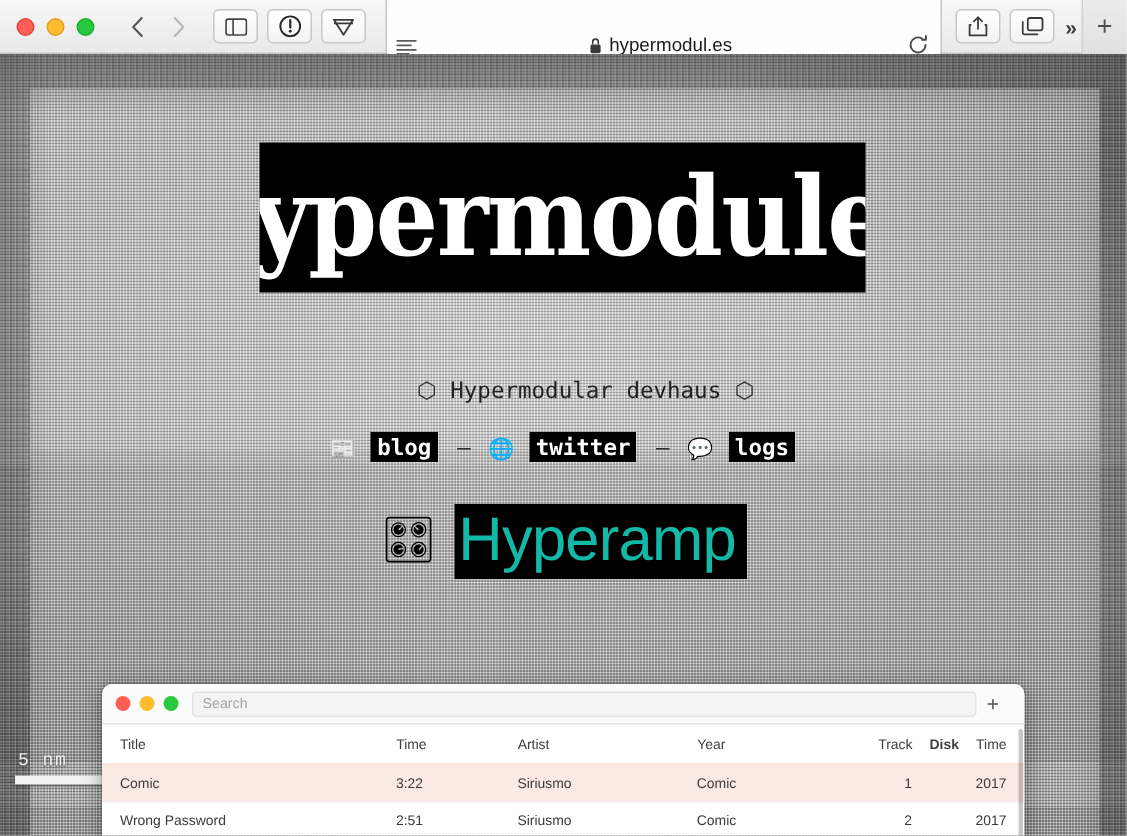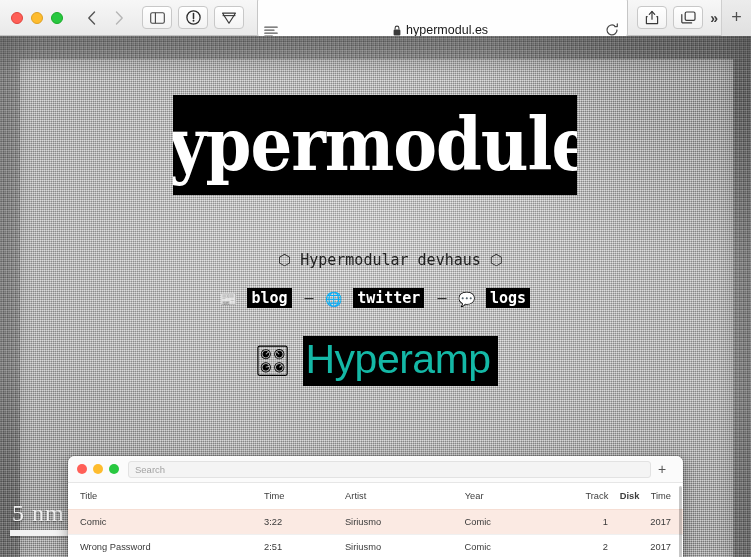--- a/index.html
+++ b/index.html
@@ -132,22 +132,22 @@
     background-image:
       repeating-linear-gradient(0deg, rgba(255,255,255,0.25) 0 1px, rgba(0,0,0,0.10) 1px 2px, rgba(255,255,255,0.14) 2px 3px, rgba(0,0,0,0.03) 3px 4px),
       repeating-linear-gradient(90deg, rgba(255,255,255,0.28) 0 1px, rgba(0,0,0,0.11) 1px 2px, rgba(255,255,255,0.10) 2px 3px, rgba(0,0,0,0.02) 3px 4px);
     filter: blur(0.3px);
   }
 
   
   .scale-bar-wrap {
     position: absolute; left: 8px; top: 464px;
     width: 72px; color: #efefef;
-    font-family: Liberation Serif, serif;
-    font-size: 24px;
+    font-family: Liberation Mono, monospace;
+    font-size: 12px;
     text-shadow: 0 1px 2px rgba(0,0,0,0.45);
   }
   .scale-bar-label { display: block; letter-spacing: 1px; padding-left: 4px; }
   .scale-bar-line {
     display: block; height: 6px; width: 64px;
     background: #f2f2f2; margin-top: 3px; margin-left: 2px;
     box-shadow: 0 1px 2px rgba(0,0,0,0.4);
   }
 
   

